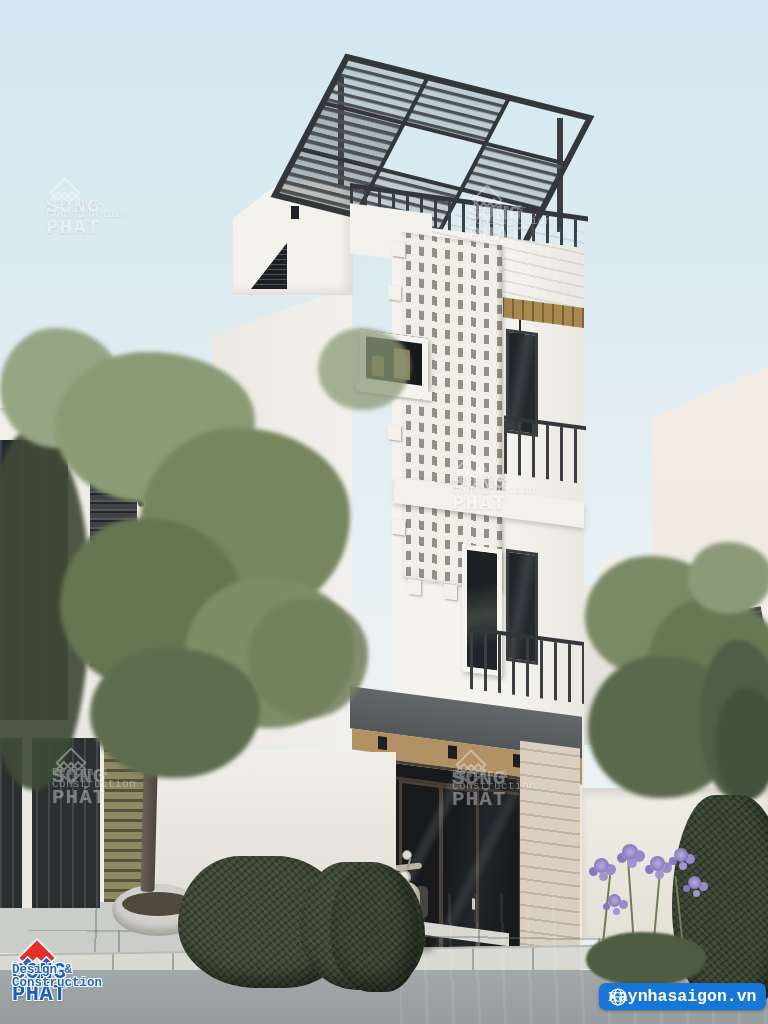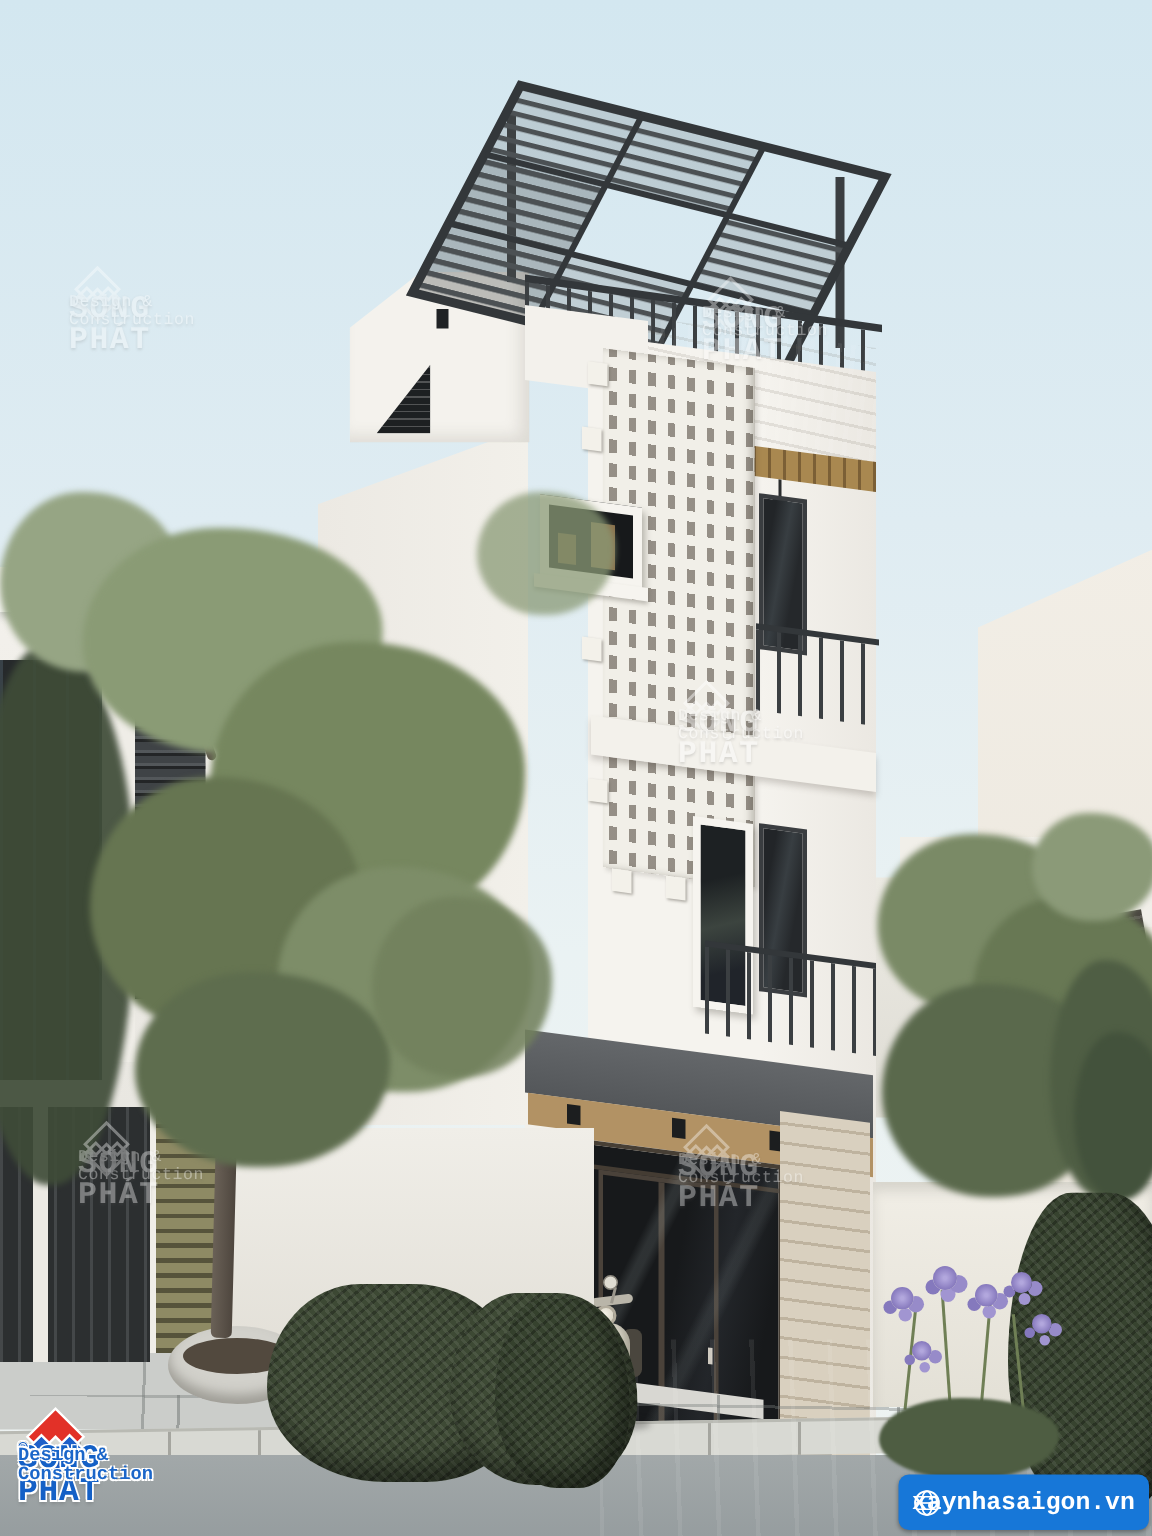--- a/index.html
+++ b/index.html
@@ -154,21 +154,21 @@
       text-shadow:-1px -1px 0 #fff,1px -1px 0 #fff,-1px 1px 0 #fff,1px 1px 0 #fff,0 2px 3px rgba(0,0,0,.25);}
   .logo-reg{position:static;display:inline-block;vertical-align:top;font-size:11px;font-weight:bold;color:#1460c6;
       text-shadow:-1px -1px 0 #fff,1px -1px 0 #fff,-1px 1px 0 #fff,1px 1px 0 #fff;}
   .logo-tag{position:static;margin-top:2px;font-size:12.5px;font-weight:bold;color:#1b66c9;
       text-shadow:-1px -1px 0 #fff,1px -1px 0 #fff,-1px 1px 0 #fff,1px 1px 0 #fff;}
   .pill{display:flex;align-items:center;gap:6px;background:#1777d8;border-radius:7px;color:#fff;
         box-shadow:0 1px 3px rgba(0,0,0,.35);padding:0 9px;}
   .pill svg{position:static;flex:0 0 auto;}
   .pill span{position:static;white-space:nowrap;}
   .pill-phone{left:261px;top:982px;width:250px;height:28px;font-size:18.5px;font-weight:bold;}
-  .pill-web{left:599px;top:983px;width:167px;height:37px;font-size:16.5px;font-weight:bold;}
+  .pill-web{left:599px;top:983px;width:167px;height:27px;font-size:16.5px;font-weight:bold;}
 </style>
 </head>
 <body>
 
 <div id="scene">
 
   <div class="rwall"></div>
   <div class="rhouse1b"></div>
   <div class="rhouse1"></div>
   <div class="carport"></div>

